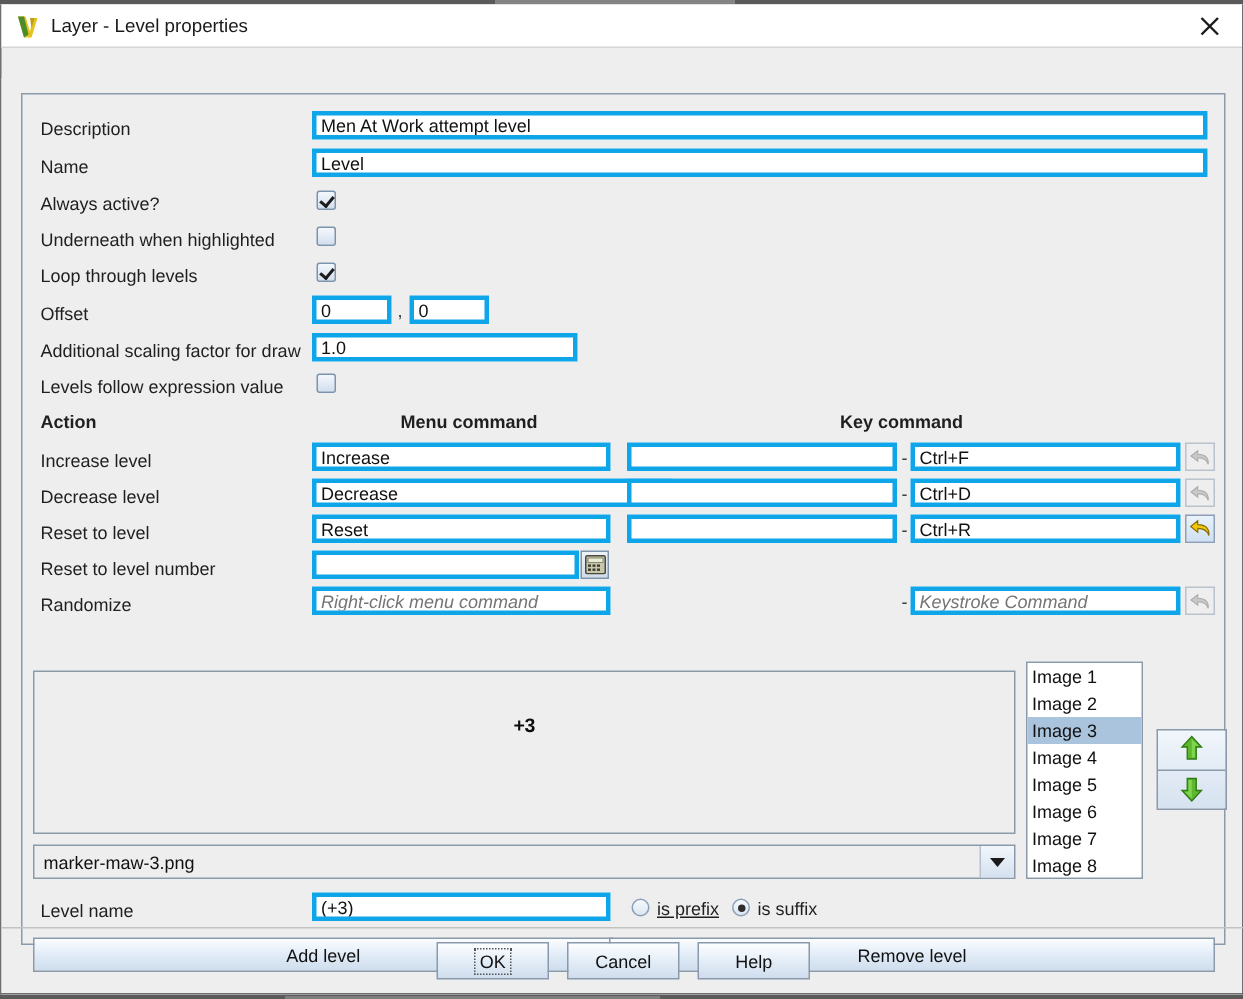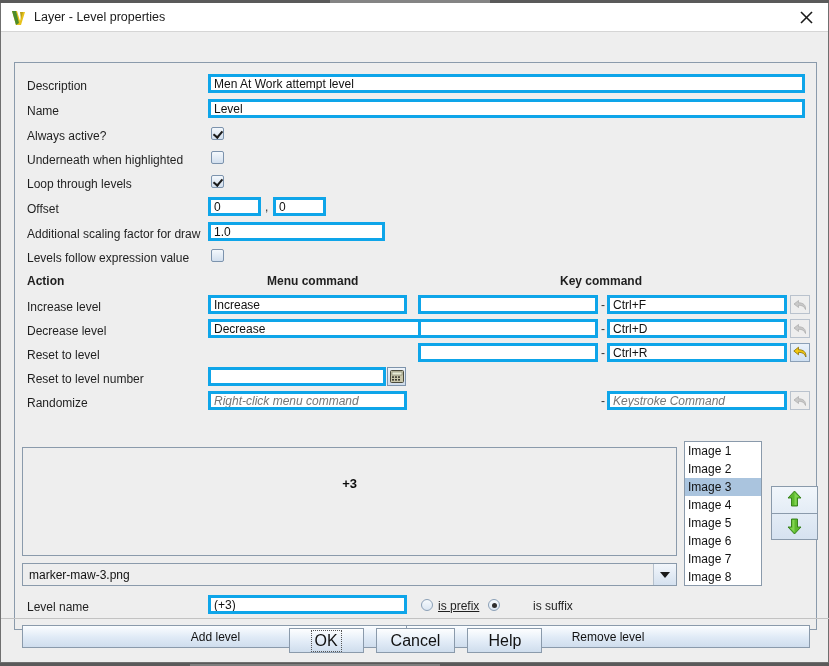--- a/index.html
+++ b/index.html
@@ -347,21 +347,21 @@
   .fbtn {
     min-width: 75px;
     height: 25px;
     padding: 0 14px;
     box-sizing: border-box;
     border: 1px solid #8a9aab;
     background: linear-gradient(180deg,#fdfeff 0%,#e2ecf7 55%,#cfdded 100%);
     display: flex;
     align-items: center;
     justify-content: center;
-    font-size: 16px;
+    font-size: 12px;
     color: #111;
     cursor: default;
   }
   .fbtn .focus-ring {
     border: 1px dotted #555;
     padding: 1px 3px;
   }
 </style>
 </head>
 <body>
@@ -440,20 +440,21 @@
       <input class="tf" style="left: 403px; top: 256px; width: 180px;" value="">
       <span class="dash" style="left:586px; top:259px;">-</span>
       <input class="tf" style="left: 592px; top: 256px; width: 180px;" value="Ctrl+D">
       <span class="undo-btn" style="left:775px; top:256px;">
         <svg width="14" height="12" viewBox="0 0 14 12">
           <path d="M5.5 1.5 L1 5 L5.5 8.5 L5.5 6.2 C9 6.2 11.5 7.5 12.5 10.5 C12.8 6.2 10.5 3.8 5.5 3.8 Z" fill="#c9c9c9" stroke="#aaaaaa" stroke-width="0.7"></path>
         </svg>
       </span>
 
       <span class="lbl" style="left:12px; top:285px;">Reset to level</span>
+      <input class="tf" style="left: 193px; top: 280px; width: 199px;" value="Reset">
       <input class="tf" style="left: 403px; top: 280px; width: 180px;" value="">
       <span class="dash" style="left:586px; top:283px;">-</span>
       <input class="tf" style="left: 592px; top: 280px; width: 180px;" value="Ctrl+R">
       <span class="undo-btn active" style="left:775px; top:280px;">
         <svg width="15" height="13" viewBox="0 0 15 13">
           <path d="M5.5 1.2 L0.8 5 L5.5 8.8 L5.5 6.3 C9.2 6.3 11.8 7.6 12.9 11 C13.3 6.3 10.8 3.7 5.5 3.7 Z" fill="#f2c80f" stroke="#8a6d00" stroke-width="0.8"></path>
         </svg>
       </span>
 
       <span class="lbl" style="left:12px; top:309px;">Reset to level number</span>
@@ -521,21 +522,21 @@
           </span>
         </div>
       </div>
 
       <span class="lbl" style="left:12px; top:537px;">Level name</span>
       <input class="tf" style="left: 193px; top: 532px; width: 199px;" value="(+3)">
 
       <span class="radio" style="left:406px; top:536px;"></span>
       <span class="lbl" style="left:423px; top:536px;text-decoration:underline;">is prefix</span>
       <span class="radio sel" style="left:473px; top:536px;"></span>
-      <span class="lbl" style="left:490px; top:536px;margin-left:28px;">is suffix</span>
+      <span class="lbl" style="left:490px; top:536px;">is suffix</span>
 
       <div class="wbtn" style="left:7px; top:562px; width:387px;">
         <span>Add level</span>
       </div>
       <div class="wbtn" style="left:391px; top:562px; width:404px;">
         <span>Remove level</span>
       </div>
 
     </div>
 

